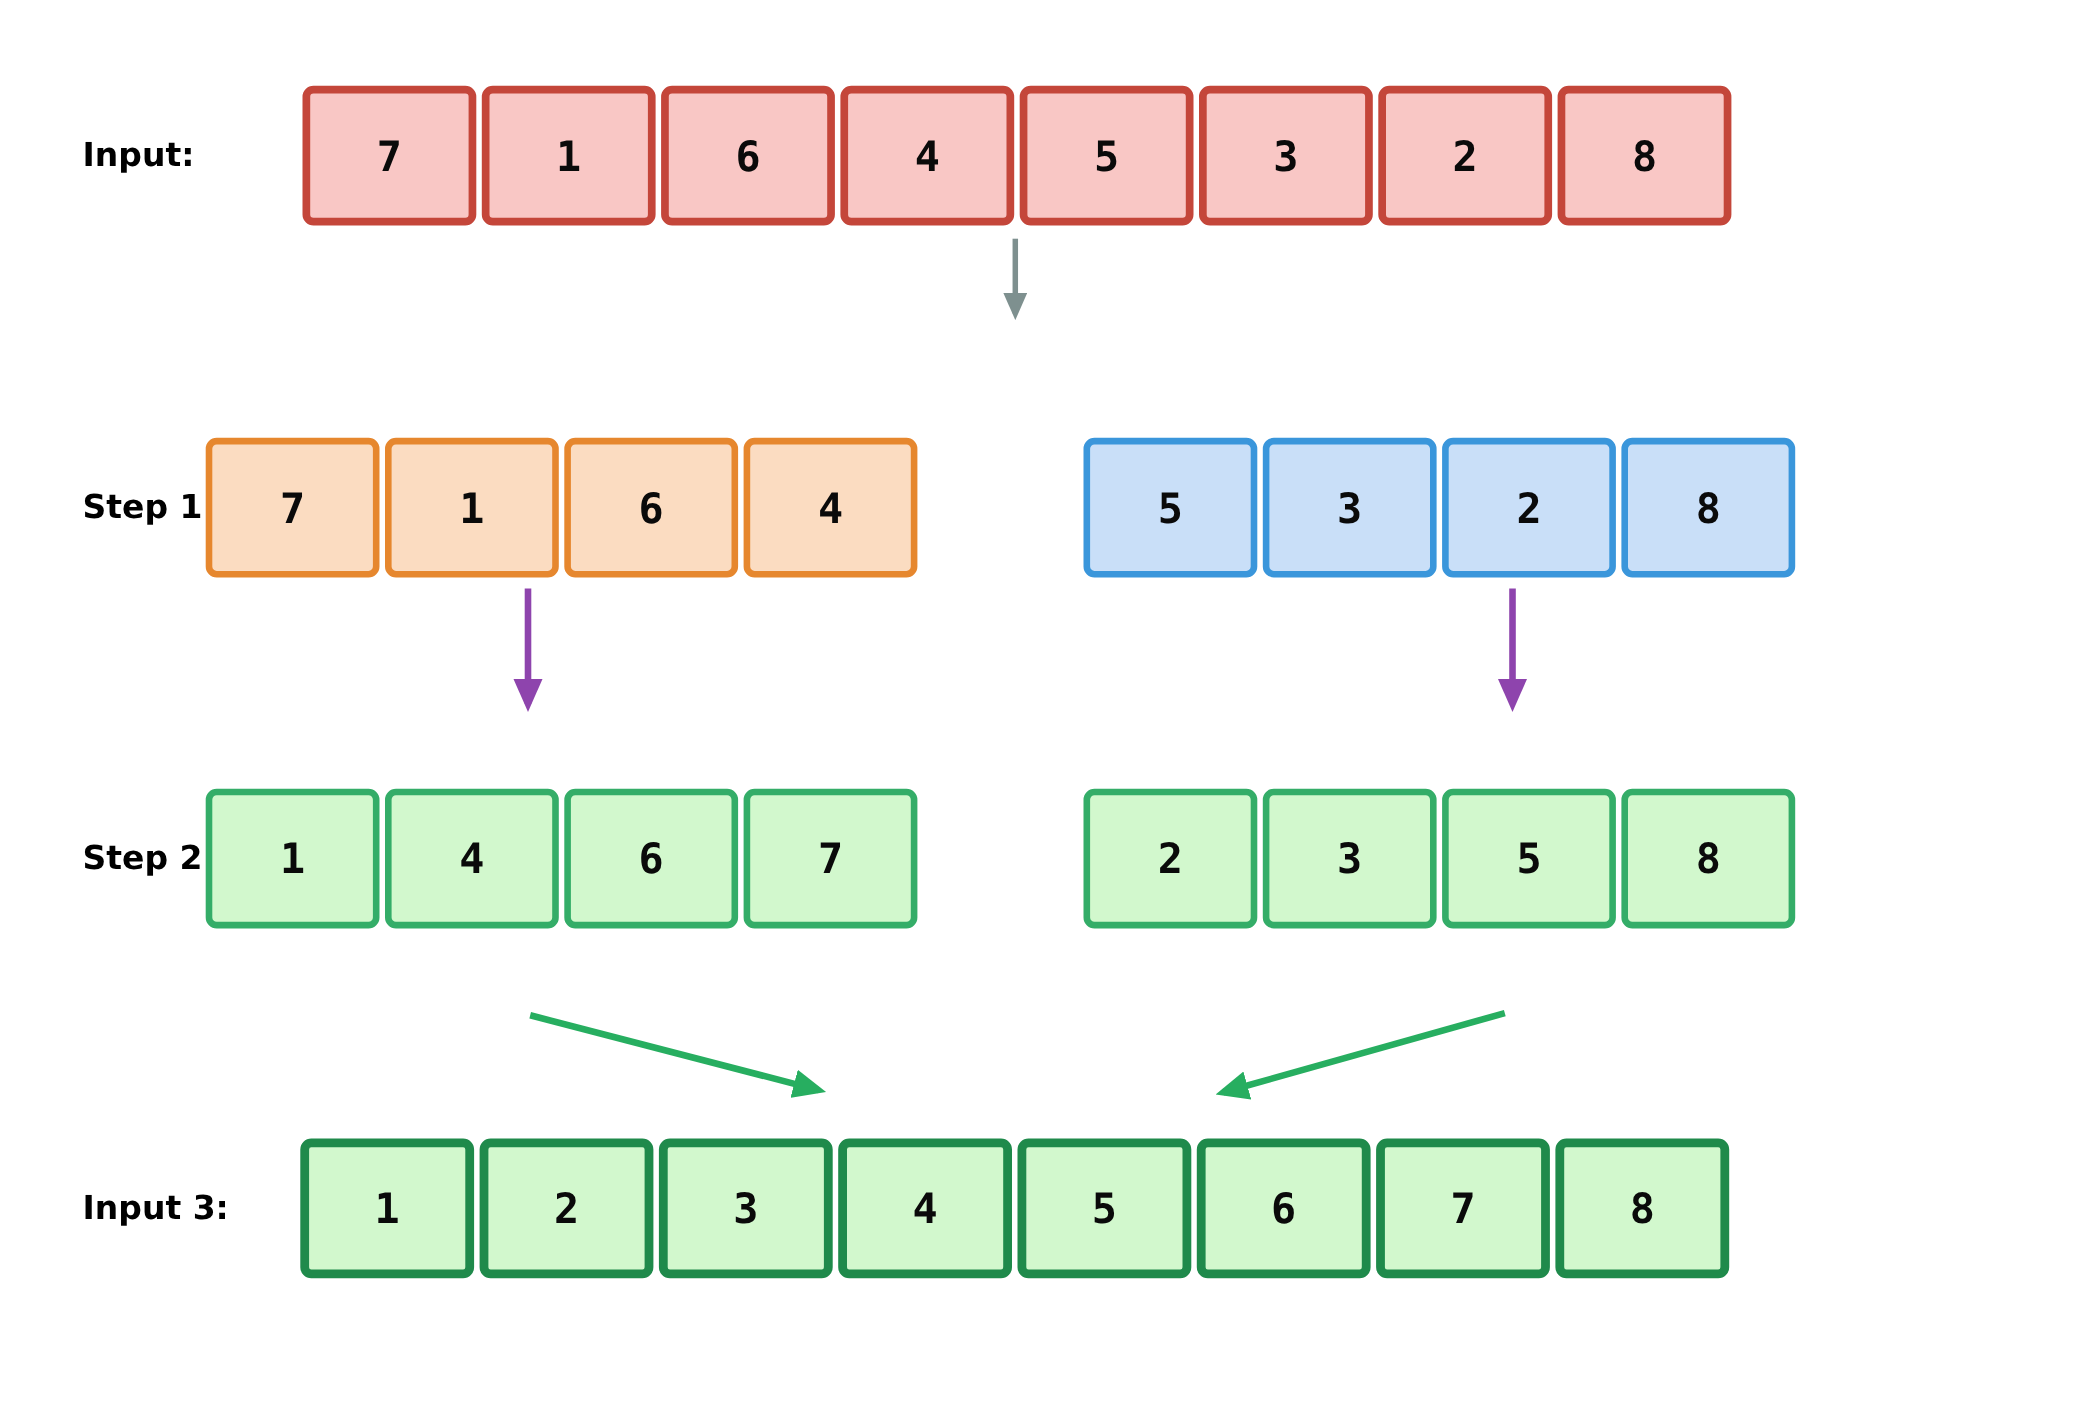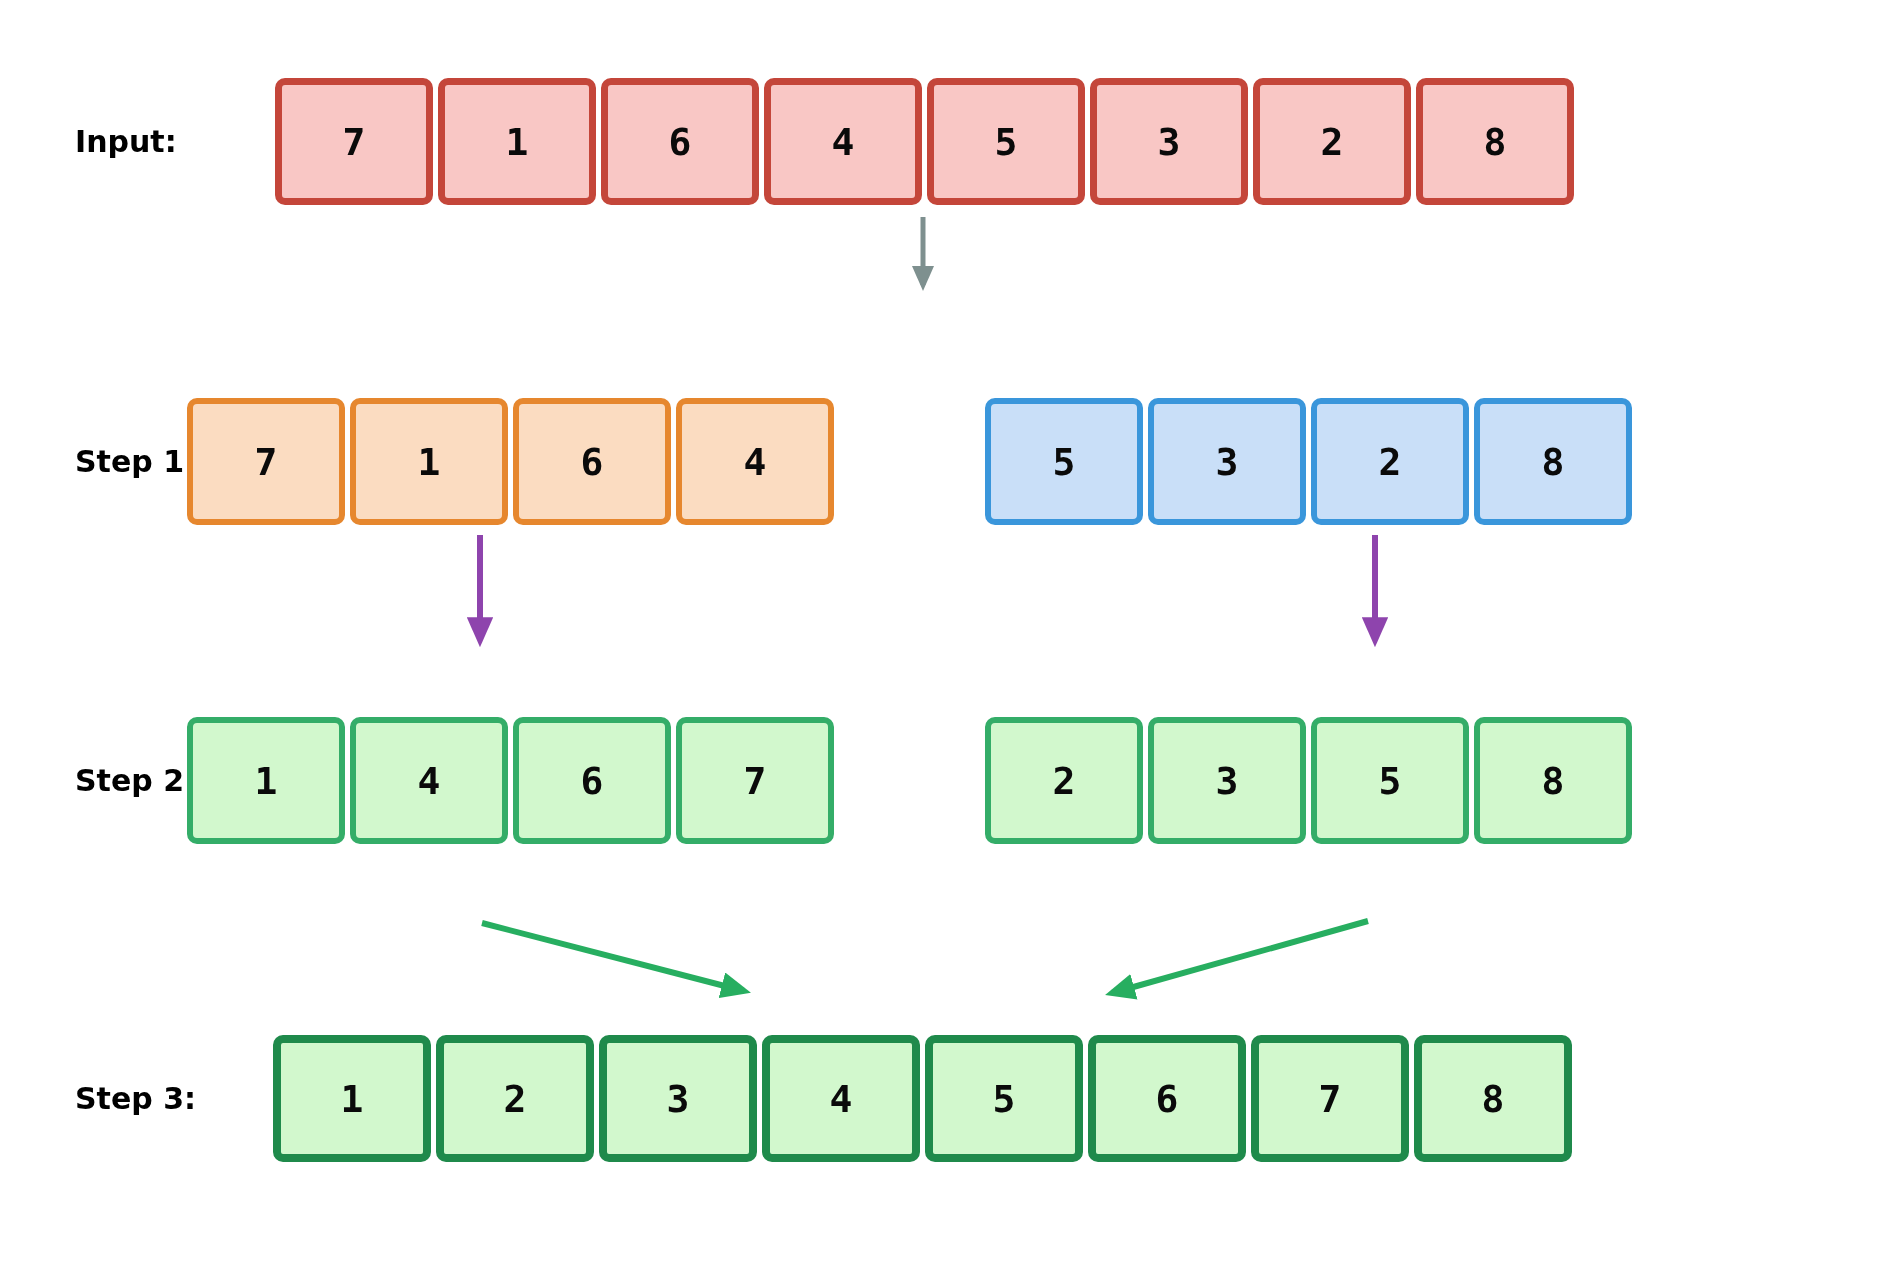--- a/index.html
+++ b/index.html
@@ -85,21 +85,21 @@
   }
 </style>
 </head>
 <body>
 
 <div class="canvas">
 
   <div class="row-label label-input">Input:</div>
   <div class="row-label label-step1">Step 1:</div>
   <div class="row-label label-step2">Step 2:</div>
-  <div class="row-label label-step3">Step 3:</div>
+  <div class="row-label label-step3">Input 3:</div>
 
   <div class="cell-row row-input">
     <div class="cell">7</div>
     <div class="cell">1</div>
     <div class="cell">6</div>
     <div class="cell">4</div>
     <div class="cell">5</div>
     <div class="cell">3</div>
     <div class="cell">2</div>
     <div class="cell">8</div>

